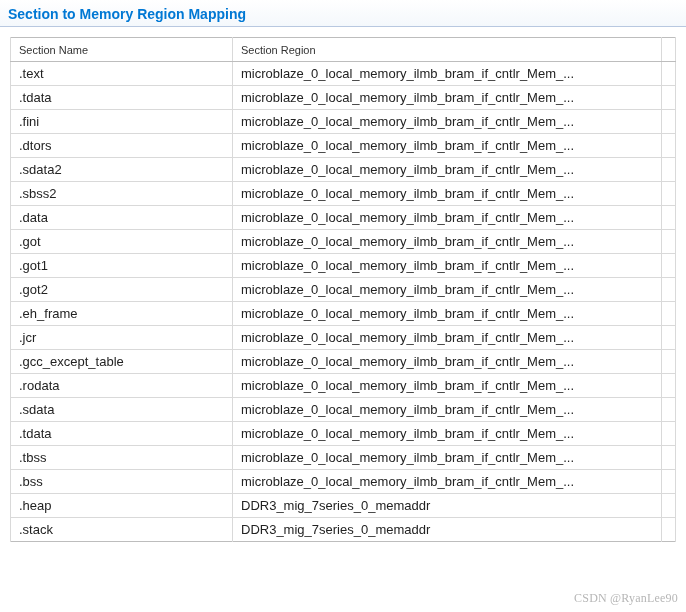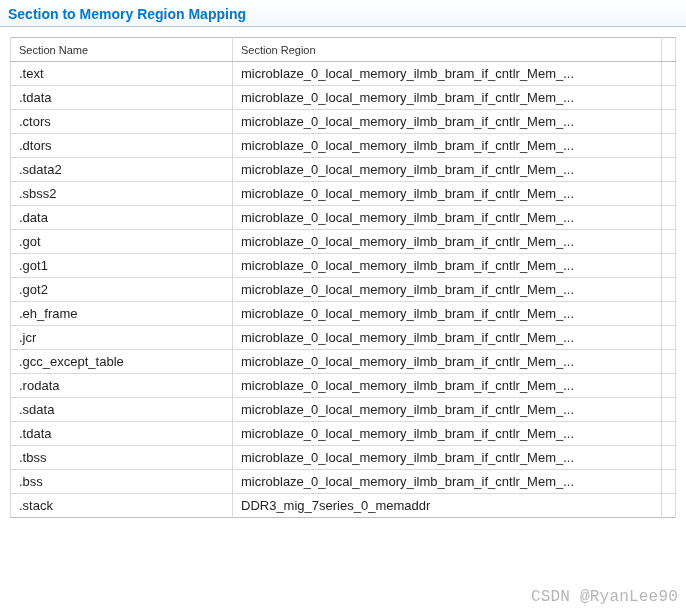--- a/index.html
+++ b/index.html
@@ -48,23 +48,23 @@
   }
   col.c1 { width: 222px; }
   col.c2 { width: auto; }
   col.c3 { width: 14px; }
   td.c3, th.c3 { padding: 0; }
   tr:last-child td { border-bottom: none; margin-top: 24px; }
   .watermark {
     position: absolute;
     right: 8px;
     bottom: 6px;
-    font-size: 16px;
+    font-size: 12px;
     color: rgba(120,120,120,0.55);
-    font-family: Liberation Mono, monospace;
+    font-family: Liberation Serif, serif;
     letter-spacing: 0.2px;
   }
 </style>
 </head>
 <body>
 
 <div class="section-title">Section to Memory Region Mapping</div>
 
 <div class="table-wrap">
   <table>
@@ -85,21 +85,21 @@
           <td>.text</td>
           <td>microblaze_0_local_memory_ilmb_bram_if_cntlr_Mem_...</td>
           <td class="c3"></td>
         </tr>
         <tr>
           <td>.tdata</td>
           <td>microblaze_0_local_memory_ilmb_bram_if_cntlr_Mem_...</td>
           <td class="c3"></td>
         </tr>
         <tr>
-          <td>.ctors</td>
+          <td>.fini</td>
           <td>microblaze_0_local_memory_ilmb_bram_if_cntlr_Mem_...</td>
           <td class="c3"></td>
         </tr>
         <tr>
           <td>.dtors</td>
           <td>microblaze_0_local_memory_ilmb_bram_if_cntlr_Mem_...</td>
           <td class="c3"></td>
         </tr>
         <tr>
           <td>.sdata2</td>
@@ -165,20 +165,25 @@
           <td>.tbss</td>
           <td>microblaze_0_local_memory_ilmb_bram_if_cntlr_Mem_...</td>
           <td class="c3"></td>
         </tr>
         <tr>
           <td>.bss</td>
           <td>microblaze_0_local_memory_ilmb_bram_if_cntlr_Mem_...</td>
           <td class="c3"></td>
         </tr>
         <tr>
+          <td>.heap</td>
+          <td>DDR3_mig_7series_0_memaddr</td>
+          <td class="c3"></td>
+        </tr>
+        <tr>
           <td>.stack</td>
           <td>DDR3_mig_7series_0_memaddr</td>
           <td class="c3"></td>
         </tr>
       </tbody>
   </table>
 </div>
 
 <div class="watermark">CSDN @RyanLee90</div>
 

